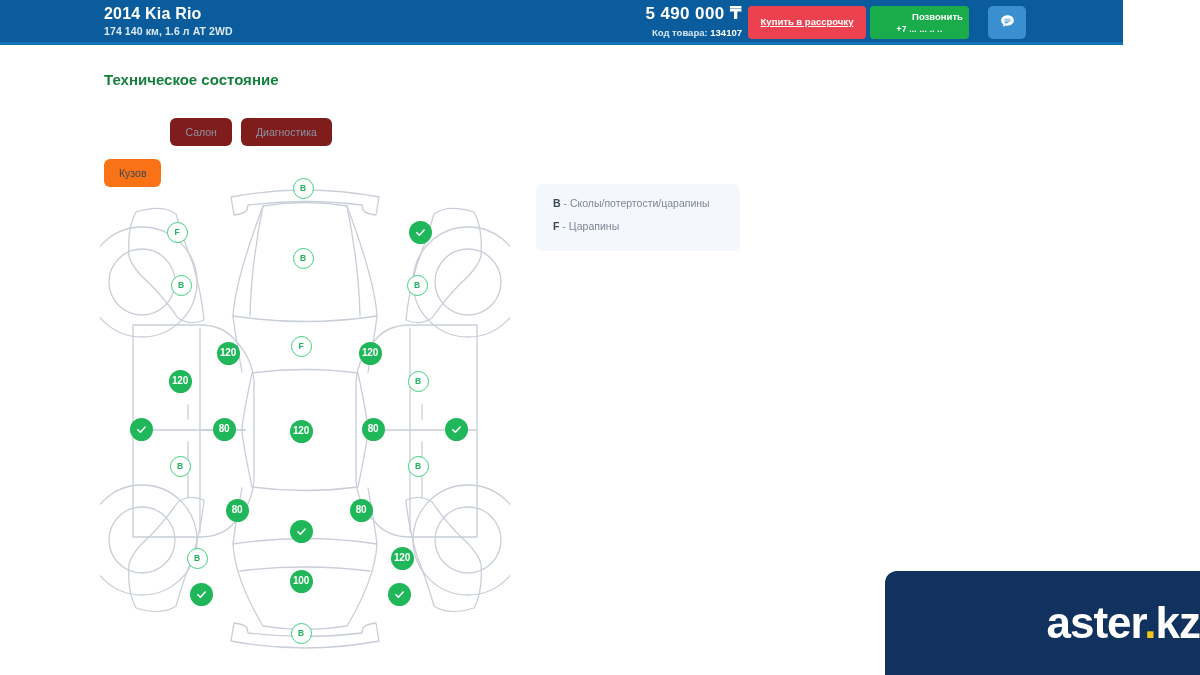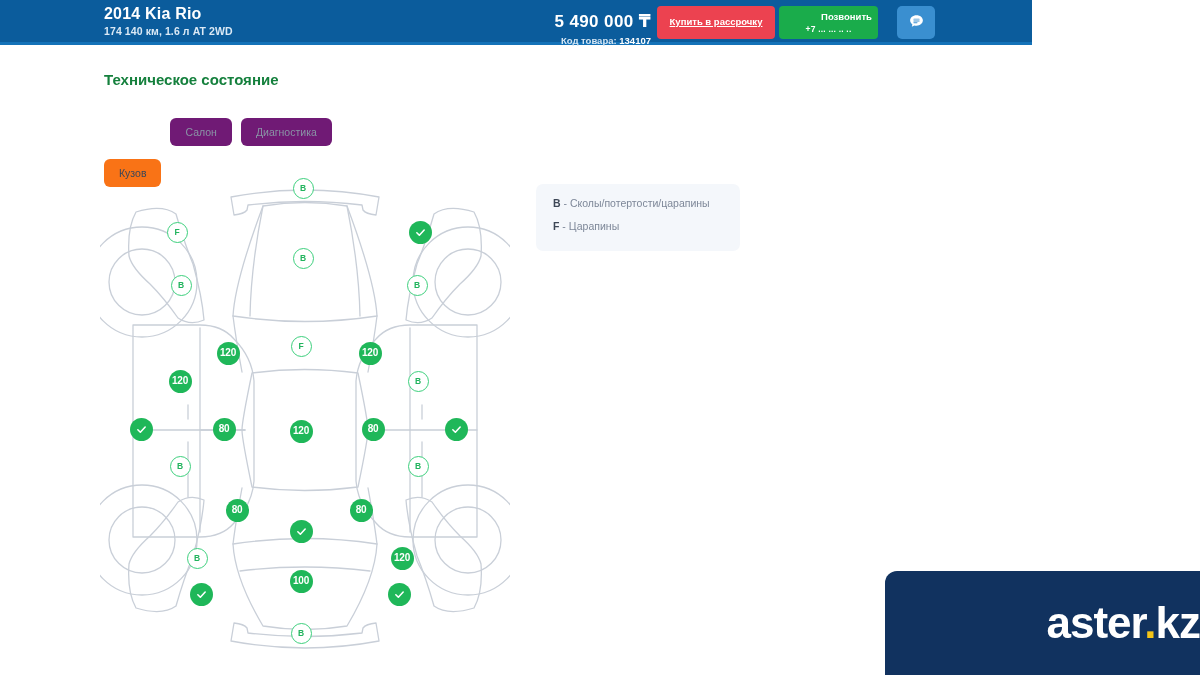--- a/index.html
+++ b/index.html
@@ -8,41 +8,41 @@
     margin: 0; padding: 0;
     width: 1200px; height: 675px;
     overflow: hidden;
     background: #ffffff;
     font-family: "Liberation Sans", "DejaVu Sans", sans-serif;
   }
 
   
   .topbar {
     position: absolute; left: 0; top: 0;
-    width: 1032px; height: 45px;
+    width: 1123px; height: 45px;
     background: #0b5c9c;
     border-bottom: 3px solid #1472b8;
     display: flex; align-items: center;
   }
   .car-title-block {
     position: absolute; left: 104px; top: 6px;
     line-height: 1;
   }
   .car-title {
     color: #ffffff; font-size: 16px; font-weight: bold;
     letter-spacing: .2px; margin: 0 0 4px 0;
   }
   .car-sub {
     color: #dbe9f5; font-size: 10.5px; font-weight: bold;
     letter-spacing: .1px; margin: 0;
   }
 
   .price-block {
     position: absolute; right: 381px; top: 5px;
-    text-align: right; line-height: 1; margin-top: 8px;
+    text-align: right; line-height: 1;
   }
   .price-value {
     color: #ffffff; font-size: 17px; font-weight: bold;
     letter-spacing: .4px; margin: 0 0 6px 0; white-space: nowrap;
   }
   .price-code {
     color: #d5e6f4; font-size: 9.5px; font-weight: bold;
     margin: 0; white-space: nowrap;
   }
   .price-code b { color: #ffffff; }
@@ -80,21 +80,21 @@
     margin: 0; font-size: 15px; font-weight: bold; color: #15803d;
   }
 
   .tabs {
     position: absolute; left: 104px; top: 118px;
     display: flex; gap: 9px;
   }
   .tab {
     height: 28px; padding: 0 15px;
     border: none; border-radius: 6px;
-    background: #701a75; color: #8a94a6;
+    background: #7f1d1d; color: #8a94a6;
     font-family: inherit; font-size: 10.5px; cursor: pointer;
     display: flex; align-items: center;
   }
   .tab.active { background: #f97316; color: #3c4758; margin-top: 41px; }
 
   
   .legend {
     position: absolute; left: 536px; top: 184px;
     width: 204px; height: 67px;
     background: #f4f7fb; border-radius: 7px;

